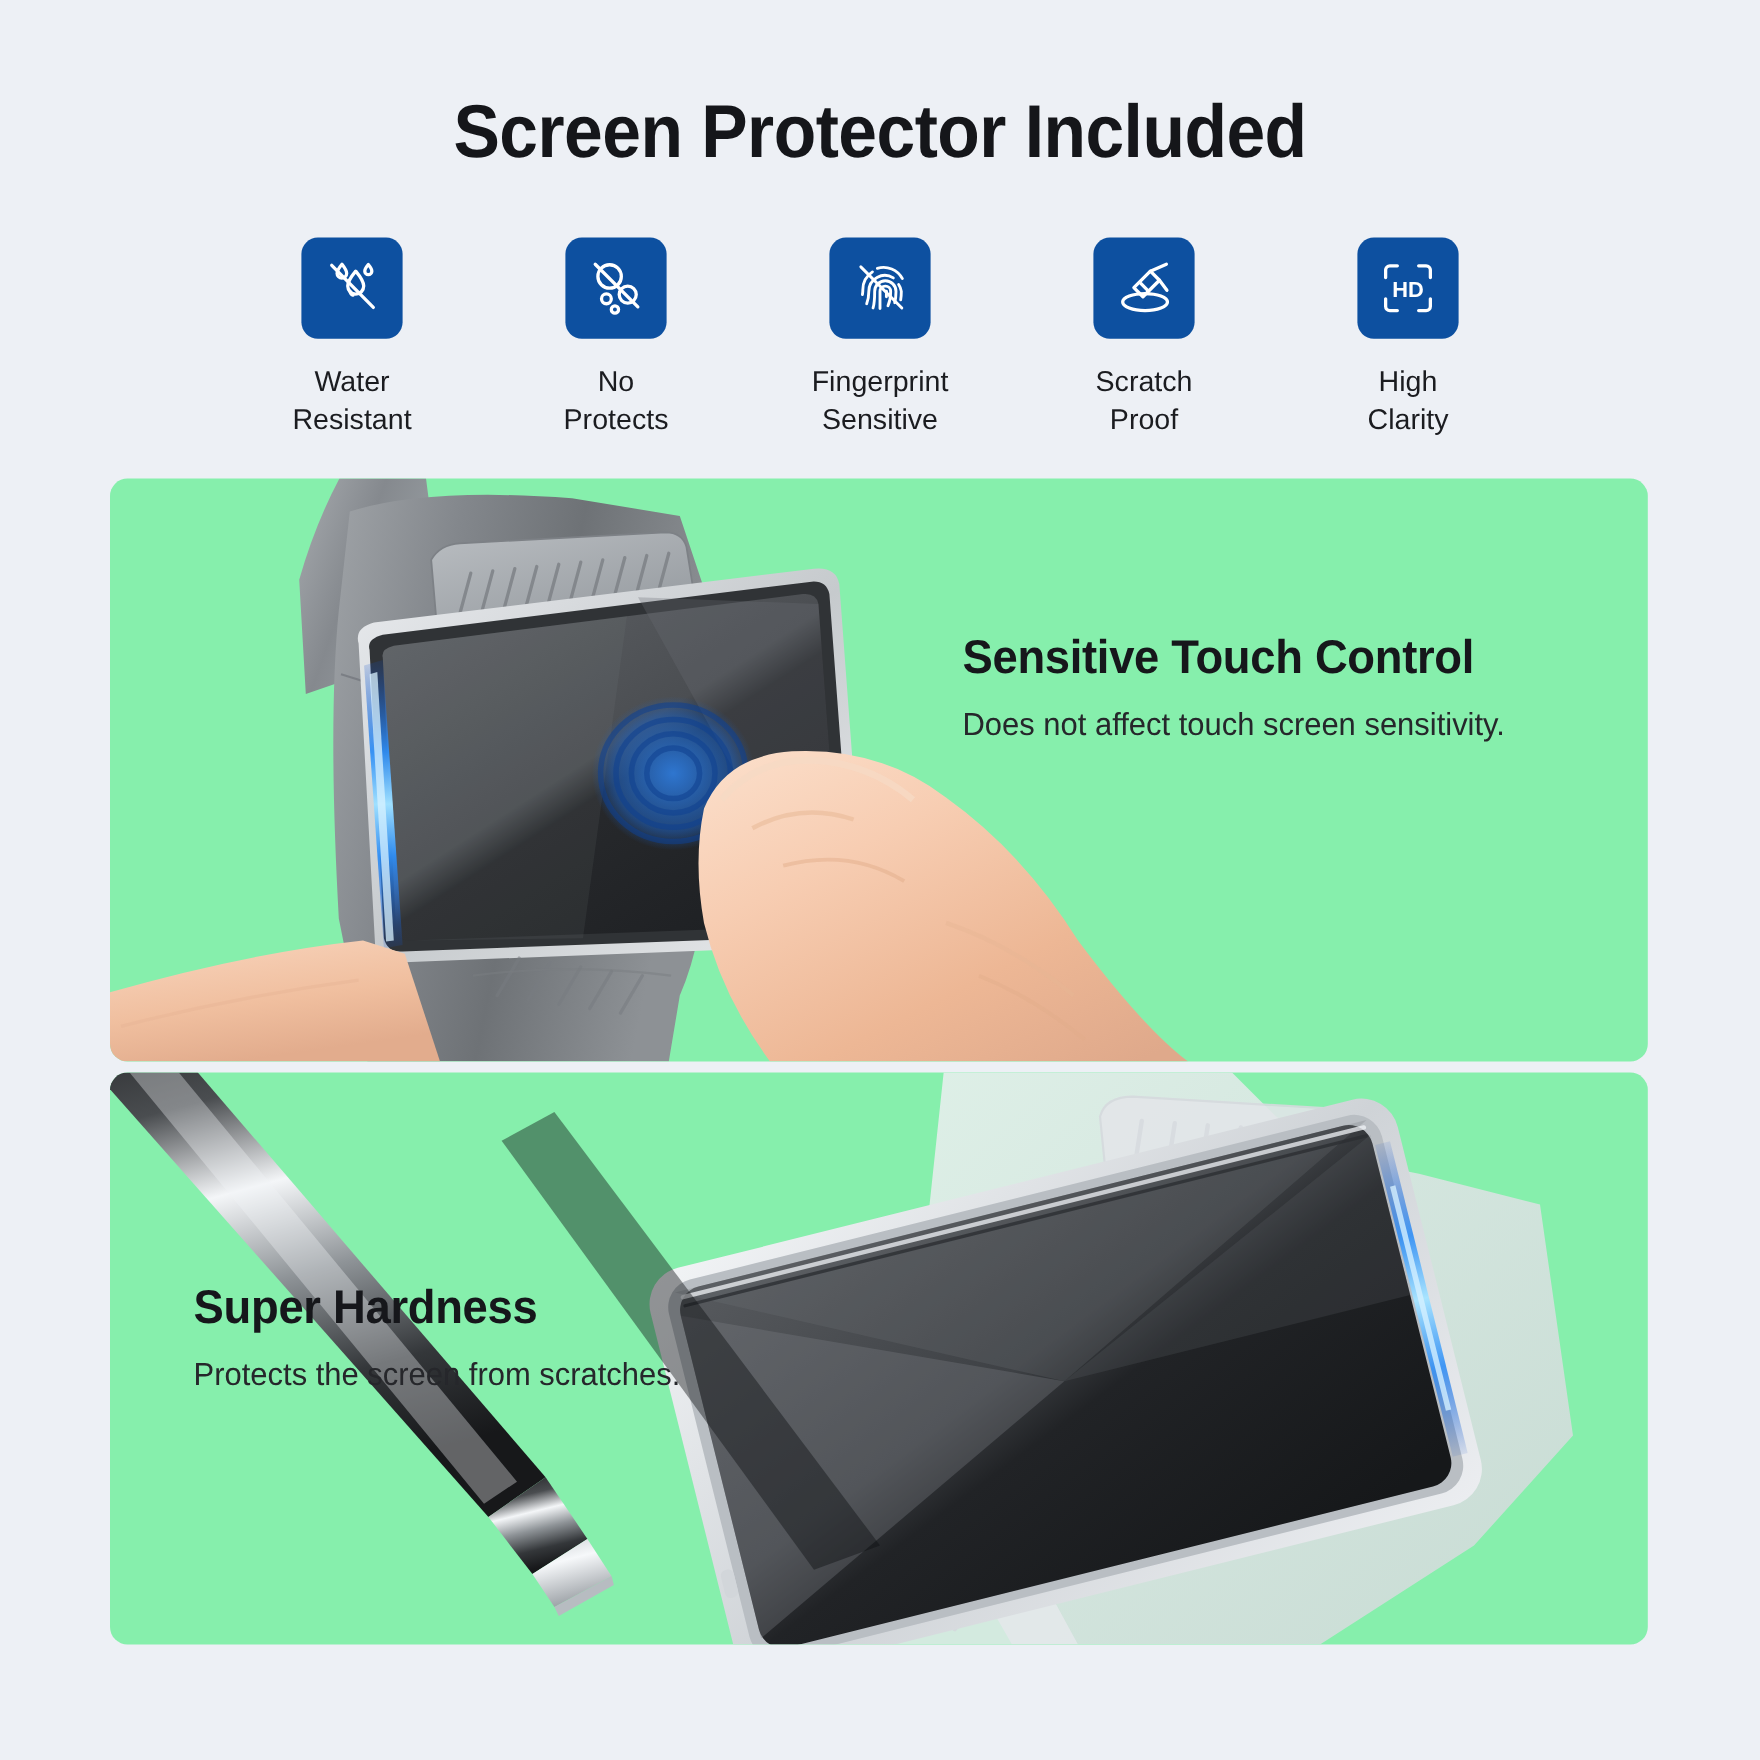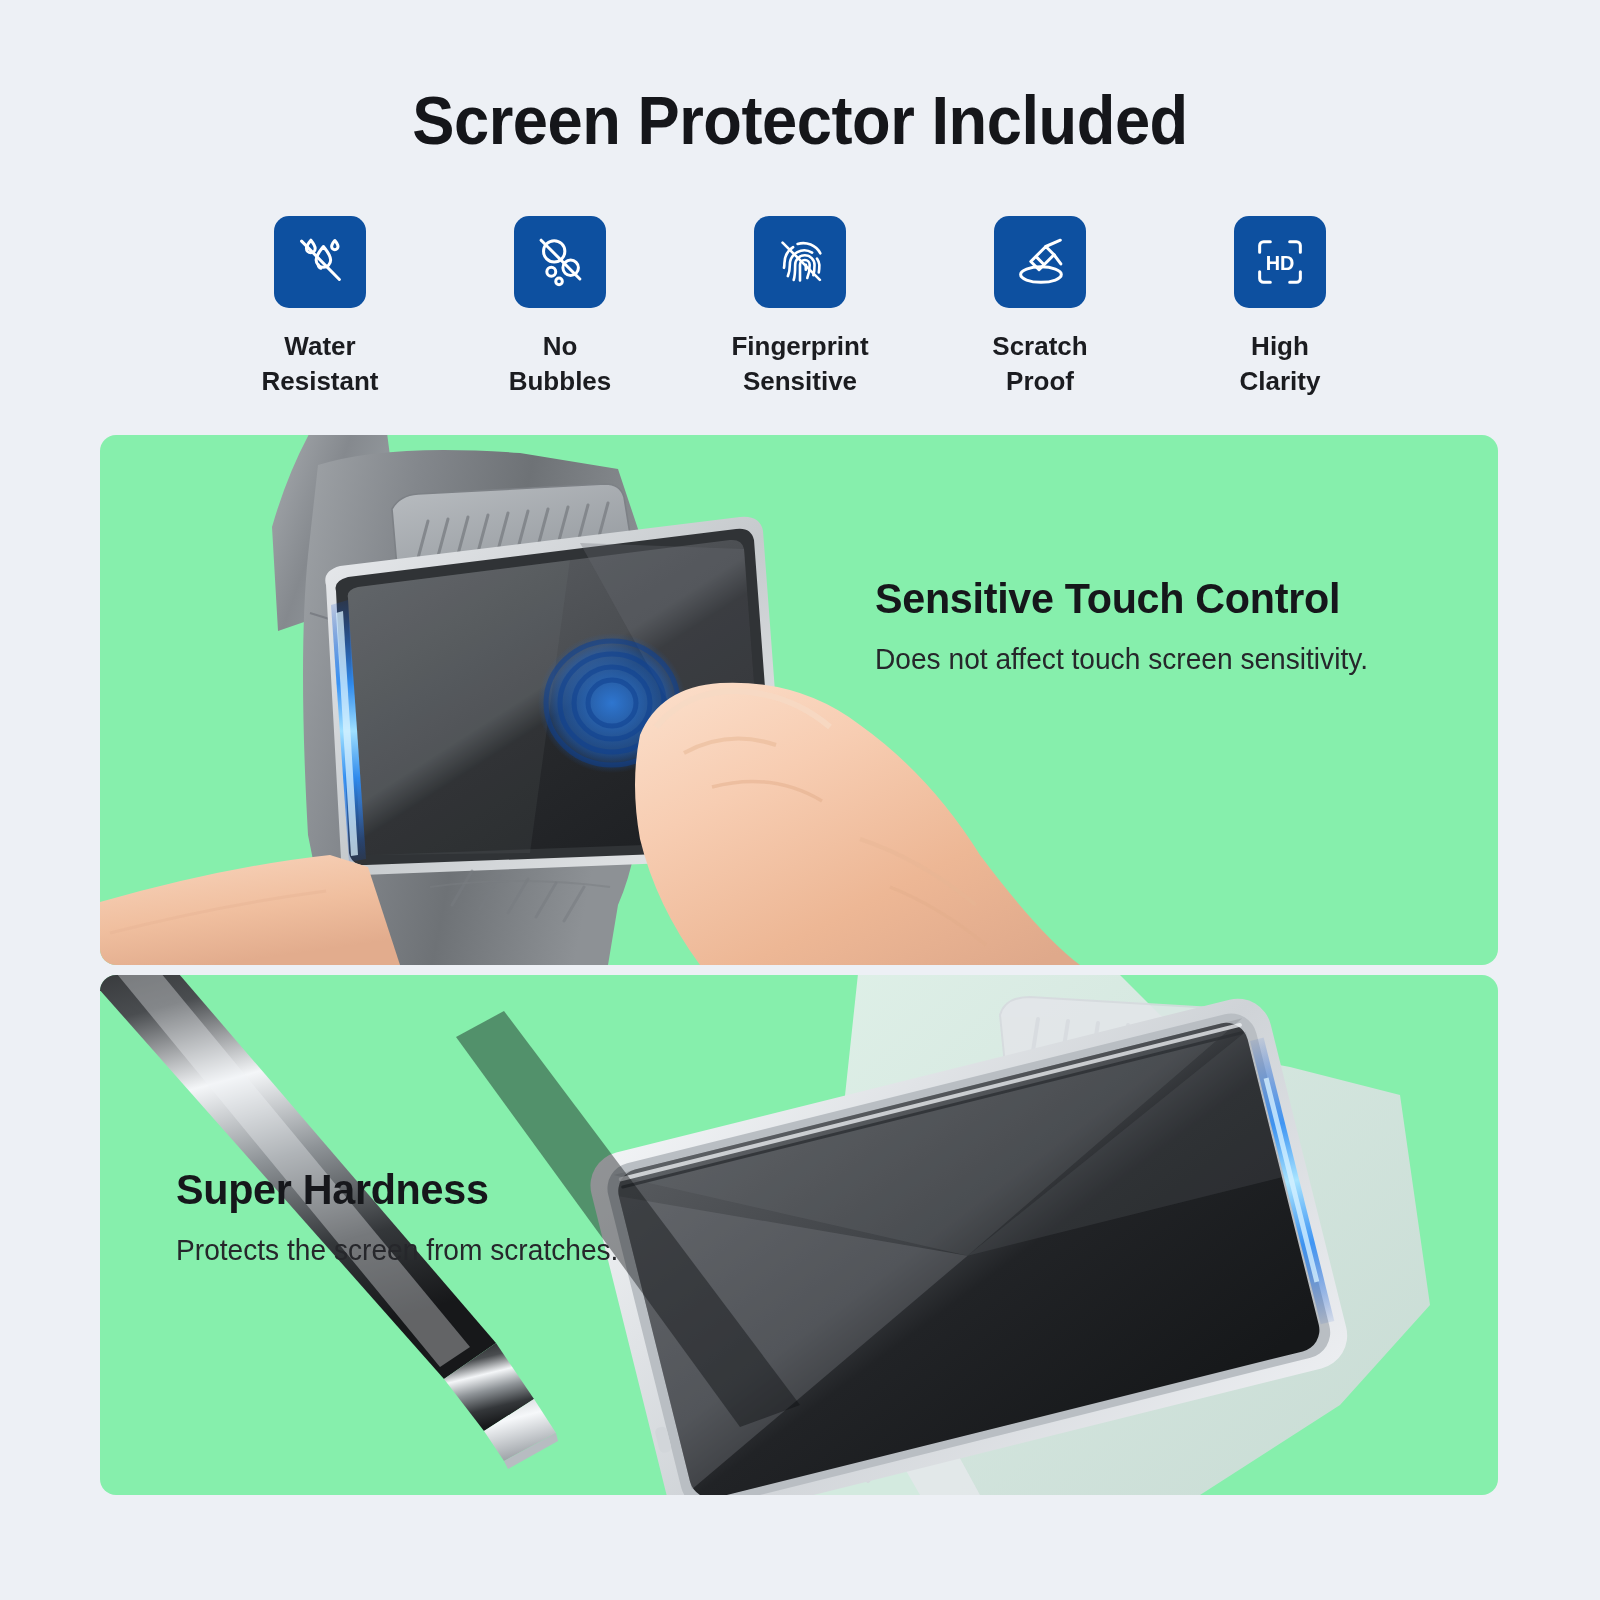--- a/index.html
+++ b/index.html
@@ -51,21 +51,21 @@
     align-items: center;
     justify-content: center;
   }
   .feature-tile svg { display: block; }
   .feature-label {
     margin-top: 21px;
     text-align: center;
     font-size: 26px;
     line-height: 1.33;
     color: #1b1c20;
-    font-weight: 700;
+    font-weight: 400;
     white-space: pre-line;
   }
 
   
   .panel {
     position: absolute;
     background: #86efac;
     border-radius: 16px;
     overflow: hidden;
   }
@@ -139,21 +139,21 @@
     <div class="feature-tile">
       <svg width="62" height="62" viewBox="0 0 64 64" fill="none" stroke="#ffffff" stroke-width="3.1" stroke-linecap="round" stroke-linejoin="round">
         <circle cx="26" cy="21" r="11"></circle>
         <circle cx="43" cy="38" r="8"></circle>
         <circle cx="23" cy="42" r="4.6"></circle>
         <circle cx="31" cy="52" r="3.4"></circle>
         <path d="M12.5 9.5 52.5 49.5"></path>
       </svg>
     </div>
     <div class="feature-label">No
-Bubbles</div>
+Protects</div>
   </div>
 
   <div class="feature-item">
     <div class="feature-tile">
       <svg width="62" height="62" viewBox="0 0 64 64" fill="none" stroke="#ffffff" stroke-width="2.7" stroke-linecap="round" stroke-linejoin="round">
         <path d="M32 51c0-6 0-11 0-16a5 5 0 0 1 10 0c0 6-1 10-2.5 13.5"></path>
         <path d="M25.5 50.5c1.2-4 1.5-8 1.5-15.5a10 10 0 0 1 20 0c0 4-.4 7.6-1.2 10.6"></path>
         <path d="M19.5 46.5c1.4-3.6 2-7 2-11.5a15 15 0 0 1 23-12.7"></path>
         <path d="M49.5 28.5A15 15 0 0 1 52 35c0 2.8-.2 5.4-.6 7.8"></path>
         <path d="M15.5 38c.3-1.7.4-3 .4-4.6a20 20 0 0 1 9-16.7"></path>

